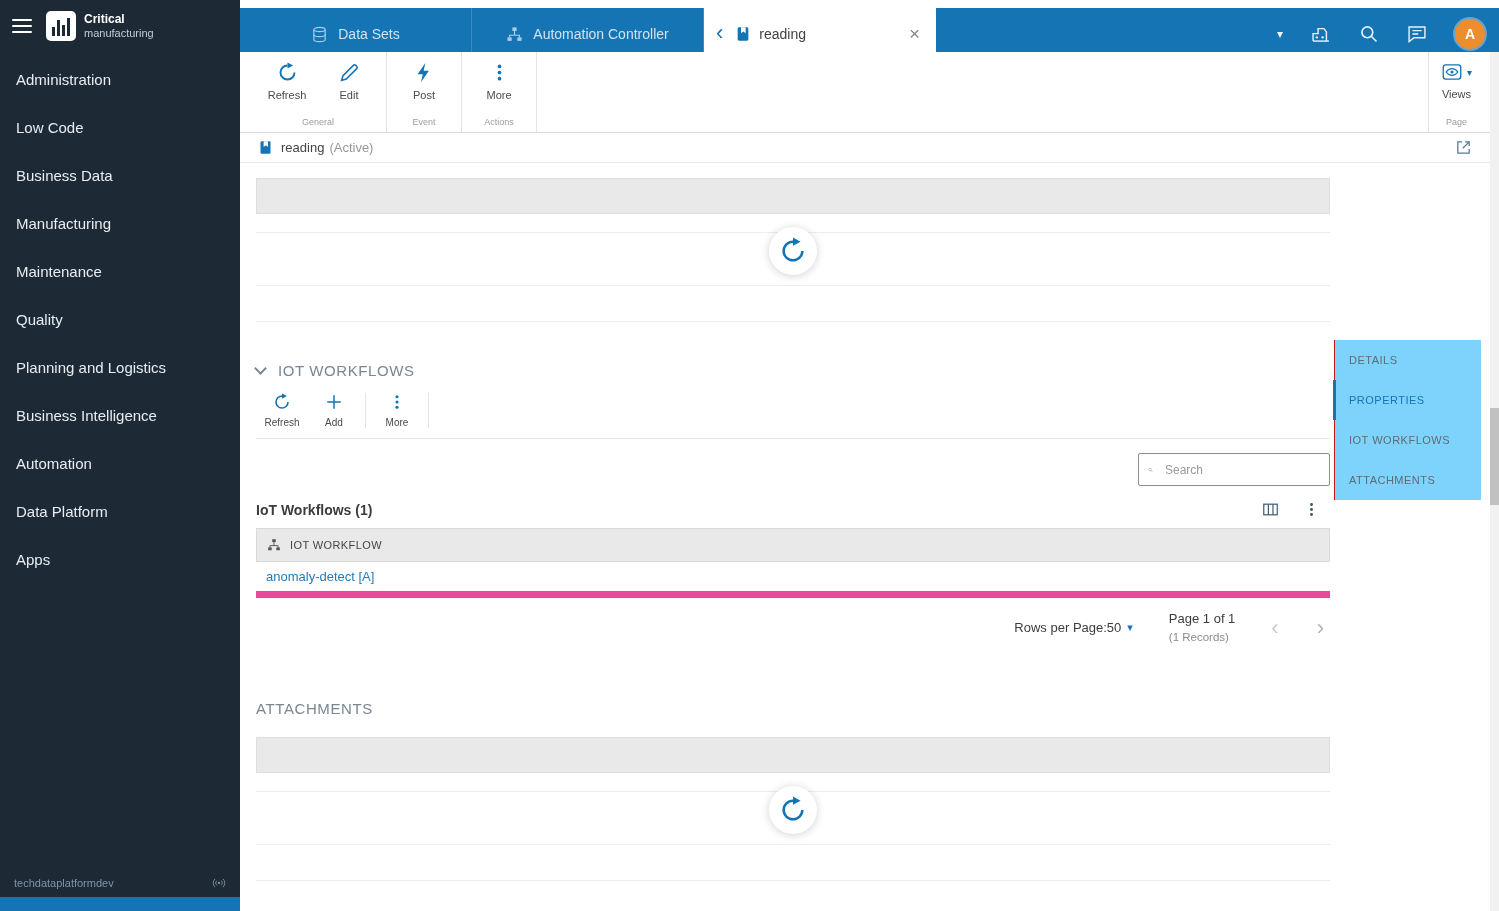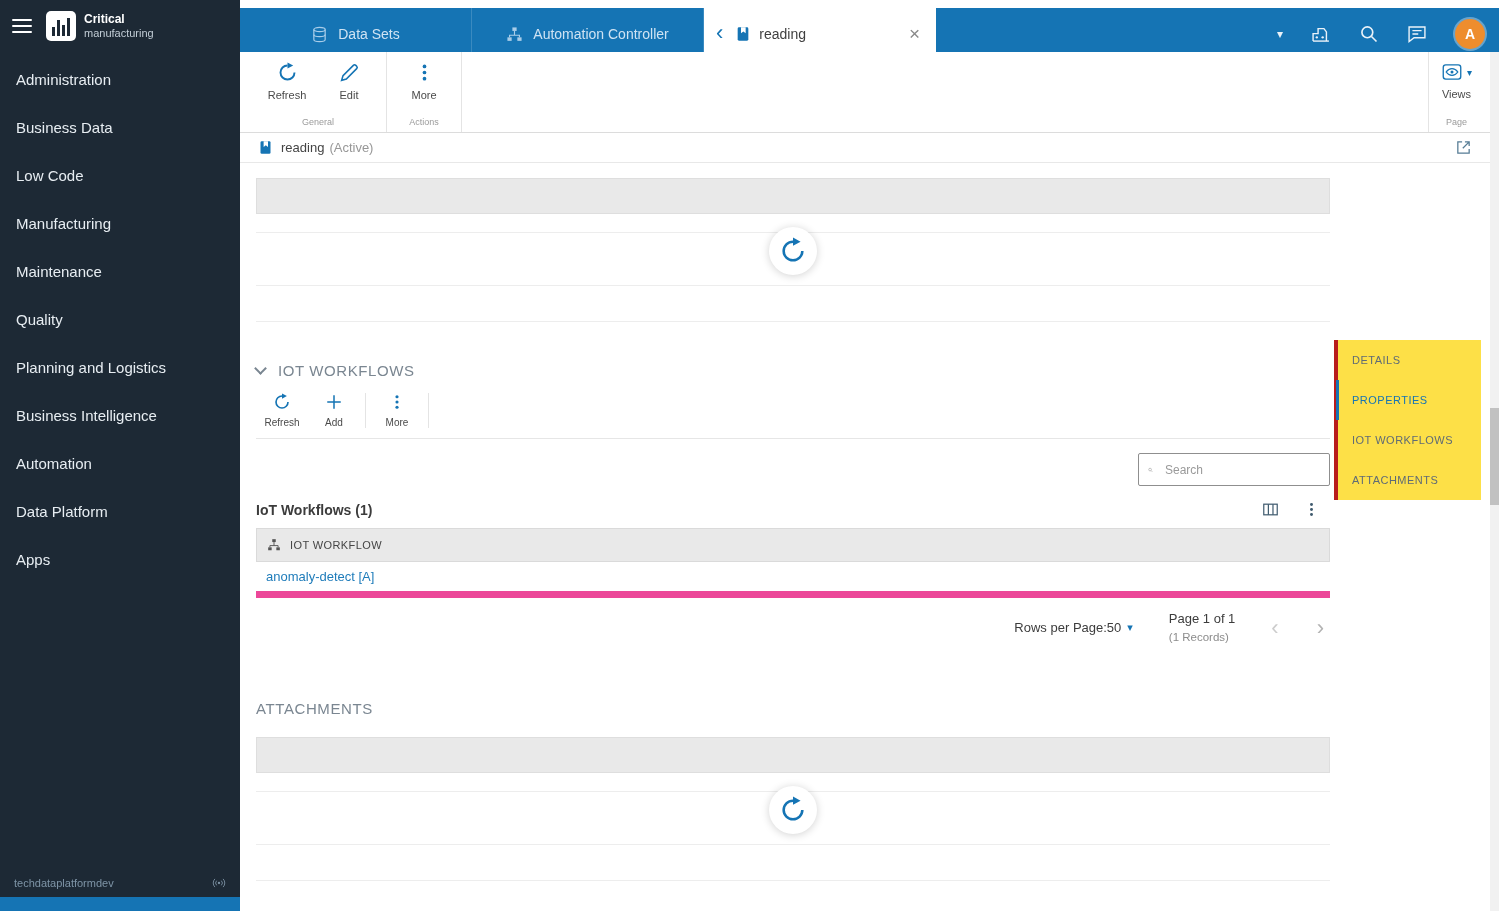--- a/index.html
+++ b/index.html
@@ -96,21 +96,21 @@
   .rpp{display:flex;align-items:center;gap:6px;font-size:13px;color:#3c3c3c;cursor:pointer;}
   .rpp .caret{color:#1574b4;font-size:11px;}
   .pinfo-wrap{line-height:1.45;}
   .pinfo{font-size:13px;color:#3c3c3c;}
   .precords{font-size:11.5px;color:#8c8c8c;}
   .pnav{display:flex;gap:38px;font-size:22px;}
   .pnav .prev{color:#cccccc;cursor:pointer;}
   .pnav .next{color:#b3b3b3;cursor:pointer;}
 
   
-  .rail{position:absolute;right:9px;top:177px;width:147px;border-left:4px solid #b91c1c;background:#fde047;}
+  .rail{position:absolute;right:9px;top:177px;width:147px;border-left:1px solid #b91c1c;background:#7dd3fc;}
   .rail-item{position:relative;height:40px;display:flex;align-items:center;padding:0 14px;font-size:11px;letter-spacing:.5px;color:#5f6b76;cursor:pointer;}
   .rail-item.active{color:#1574b4;}
   .rail-item.active::before{content:"";position:absolute;left:-2px;top:0;bottom:0;width:3px;background:#1574b4;}
 
   
   .vscroll{position:absolute;right:0;top:52px;bottom:0;width:9px;background:#f1f1f1;}
   .vthumb{position:absolute;left:0;width:9px;top:356px;height:97px;background:#c1c1c1;cursor:pointer;}
 </style>
 </head>
 <body>
@@ -207,24 +207,24 @@
           <div class="brand-bold">Critical</div>
           <div class="brand-light">manufacturing</div>
         </div>
       </div>
     </div>
     <nav class="sb-nav">
       <div class="sb-item">
           <span>Administration</span>
         </div>
       <div class="sb-item">
+          <span>Low Code</span>
+        </div>
+      <div class="sb-item">
           <span>Business Data</span>
-        </div>
-      <div class="sb-item">
-          <span>Low Code</span>
         </div>
       <div class="sb-item">
           <span>Manufacturing</span>
         </div>
       <div class="sb-item">
           <span>Maintenance</span>
         </div>
       <div class="sb-item">
           <span>Quality</span>
         </div>
@@ -299,20 +299,31 @@
           <span class="lbl">Refresh</span>
         </div>
         <div class="rb-btn">
           <svg>
               <use href="#i-pencil"></use>
             </svg>
           <span class="lbl">Edit</span>
         </div>
       </div>
       <div class="rb-gl">General</div>
+    </div>
+    <div class="rb-group">
+      <div class="rb-buttons">
+        <div class="rb-btn">
+          <svg>
+              <use href="#i-bolt"></use>
+            </svg>
+          <span class="lbl">Post</span>
+        </div>
+      </div>
+      <div class="rb-gl">Event</div>
     </div>
     <div class="rb-group">
       <div class="rb-buttons">
         <div class="rb-btn">
           <svg>
               <use href="#i-dots"></use>
             </svg>
           <span class="lbl">More</span>
         </div>
       </div>

